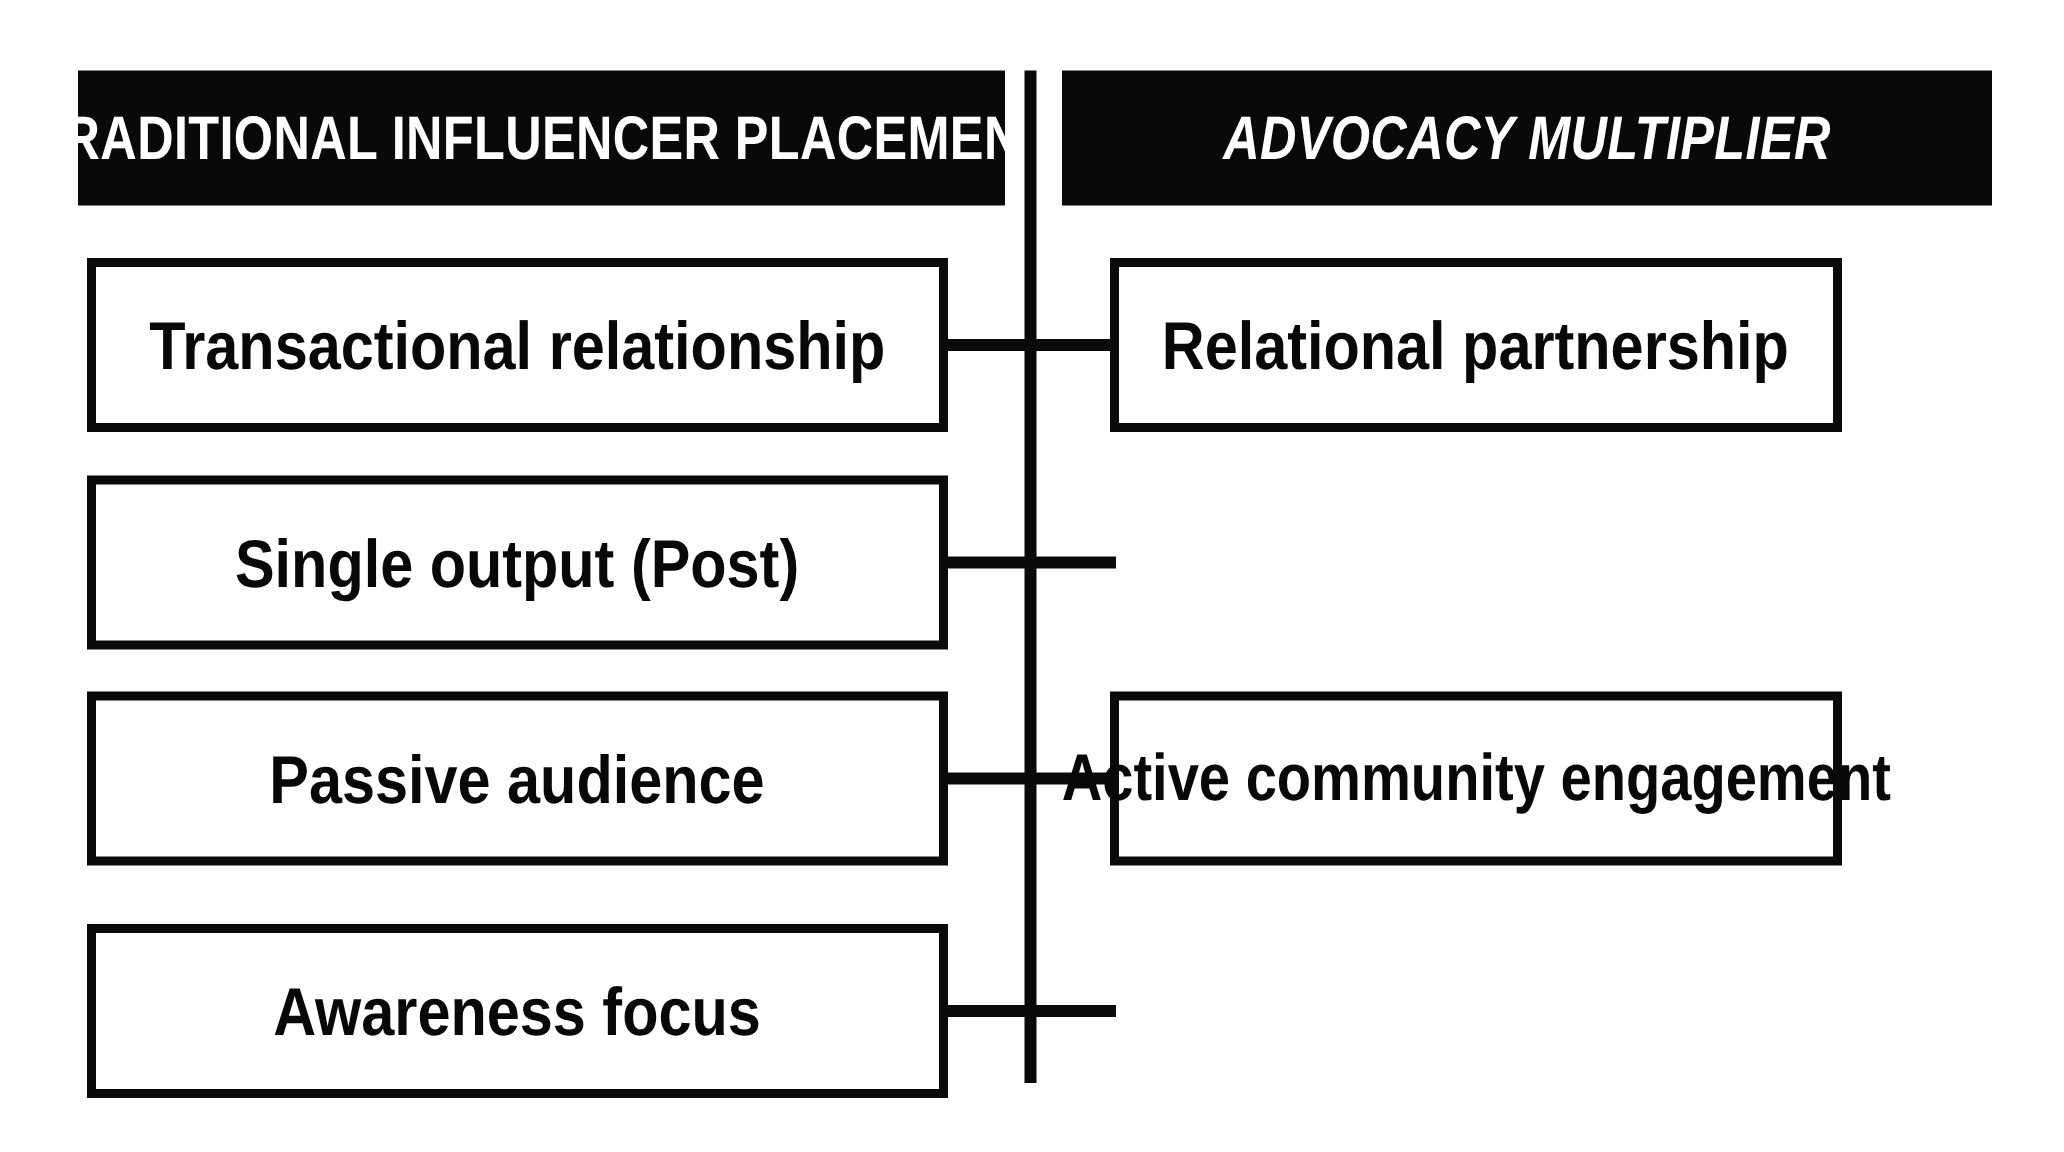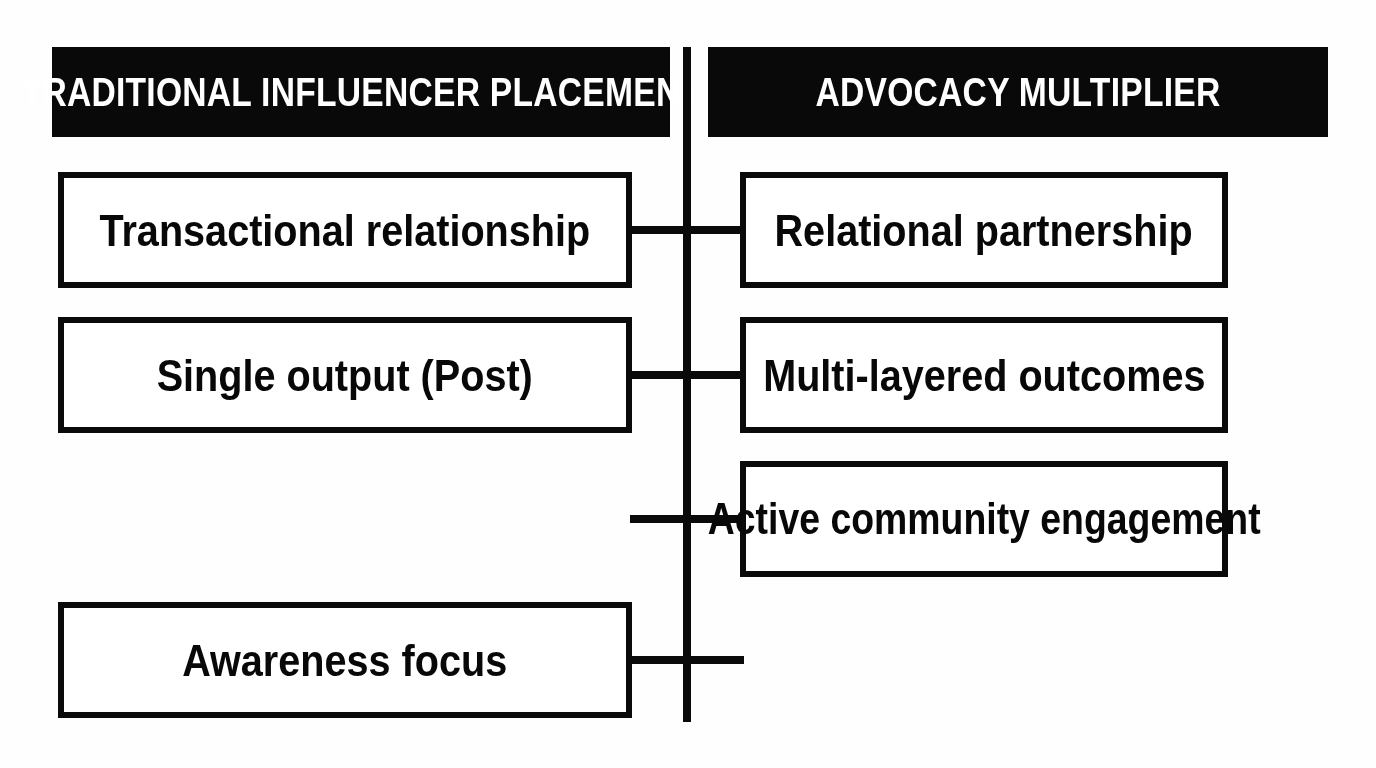--- a/index.html
+++ b/index.html
@@ -33,20 +33,21 @@
   }
   #header-left {
     left: 52px;
     width: 618px;
     justify-content: center;
   }
   #header-right {
     left: 708px;
     width: 620px;
     justify-content: center;
+    font-style: italic;
   }
   .header-text {
     color: #ffffff;
     font-family: "Liberation Sans Narrow", "Liberation Sans", sans-serif;
     font-weight: bold;
     font-size: 41px;
     line-height: 1;
     letter-spacing: 0.3px;
     transform: scaleX(0.82);
     transform-origin: center center;
@@ -67,21 +68,21 @@
   
   .row {
     position: absolute;
     left: 0;
     width: 1376px;
     height: 116px;
   }
   .row-1 { top: 172px; }
   .row-2 { top: 317px; border-radius: 18px; }
   .row-3 { top: 461px; }
-  .row-4 { top: 602px; text-decoration: underline; }
+  .row-4 { top: 616px; text-decoration: underline; }
 
   .cell {
     position: absolute;
     top: 0;
     height: 116px;
     background: #ffffff;
     border: 6px solid #0a0a0a;
     box-sizing: border-box;
     display: flex;
     align-items: center;
@@ -140,26 +141,26 @@
     <div class="cell cell-right">
       <span class="cell-text">Relational partnership</span>
     </div>
   </div>
 
   <div class="row row-2">
     <div class="cell cell-left">
       <span class="cell-text">Single output (Post)</span>
     </div>
     <div class="connector"></div>
-    <div class="cell cell-right">
-      <span class="cell-text">Multi-layered outcomes</span>
-    </div>
   </div>
 
   <div class="row row-3">
+    <div class="cell cell-left">
+      <span class="cell-text">Passive audience</span>
+    </div>
     <div class="connector"></div>
     <div class="cell cell-right">
       <span class="cell-text long">Active community engagement</span>
     </div>
   </div>
 
   <div class="row row-4">
     <div class="cell cell-left">
       <span class="cell-text">Awareness focus</span>
     </div>

